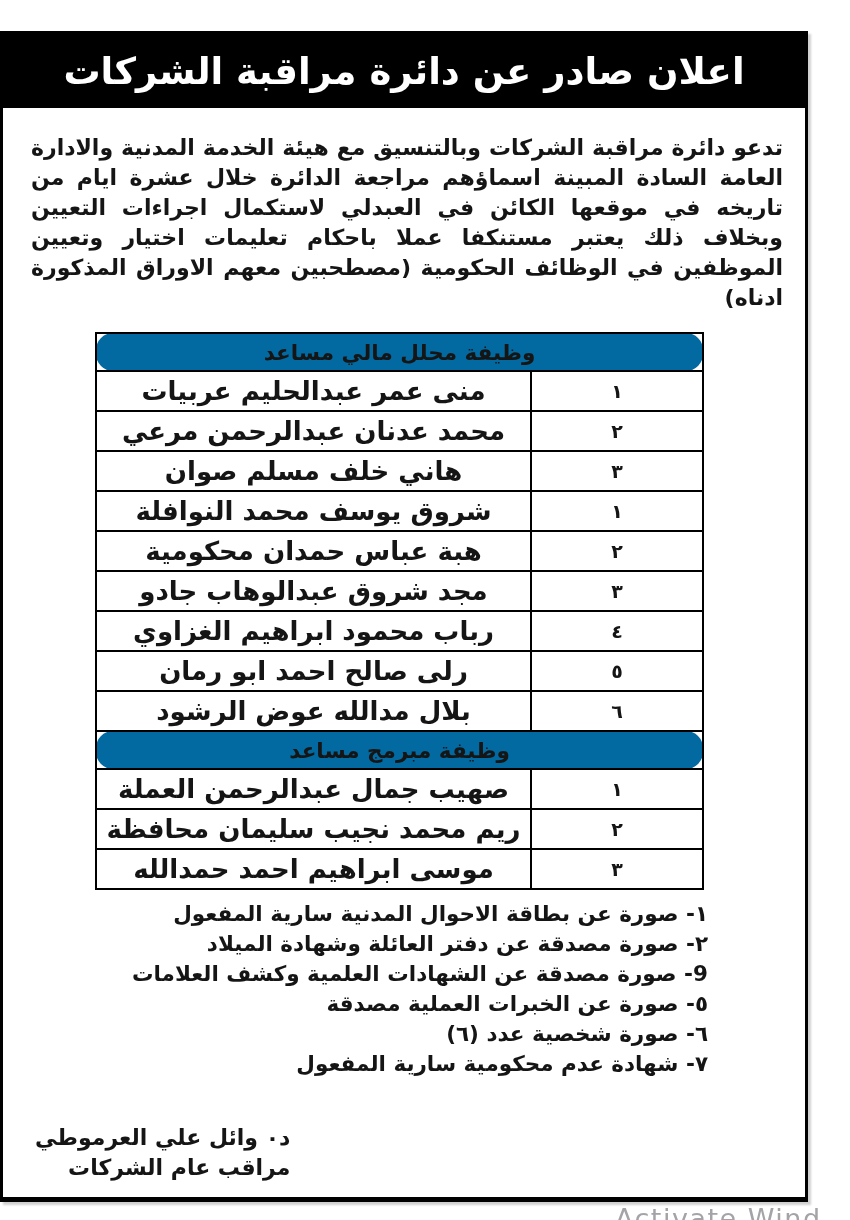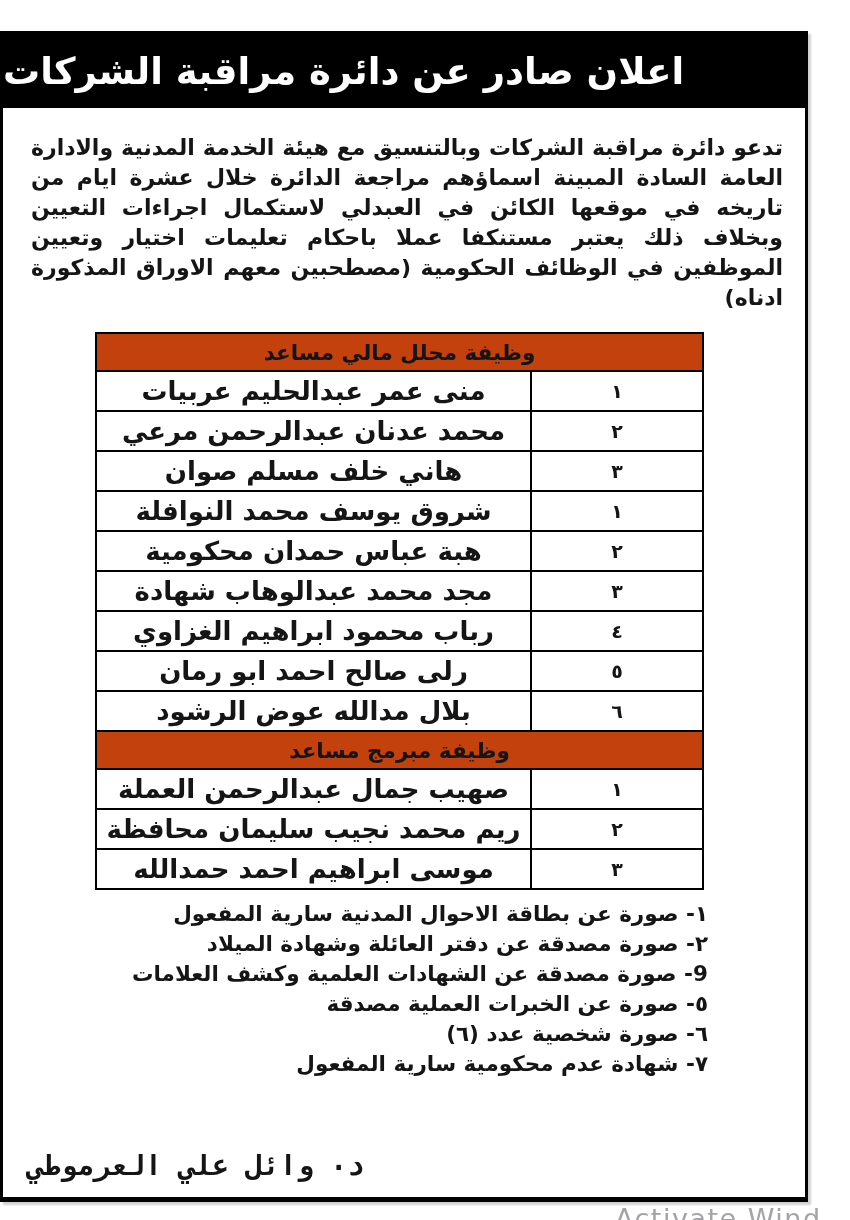--- a/index.html
+++ b/index.html
@@ -27,21 +27,21 @@
     border-bottom-width: 5px;
     background: #ffffff;
     box-shadow: 3px 3px 2px rgba(120,120,120,0.35);
   }
   .title-bar {
     background: #000000;
     color: #ffffff;
     height: 74px;
     display: flex;
     align-items: center;
-    justify-content: flex-start;
+    justify-content: center;
     font-size: 37px;
     letter-spacing: 0.5px;
   }
   .intro {
     direction: rtl;
     text-align: justify;
     margin: 12px;
     padding: 13px 10px 0 16px;
     font-size: 22px;
     line-height: 30px;
@@ -55,47 +55,47 @@
   }
   .positions-table td {
     border: 2px solid #000000;
     text-align: center;
     vertical-align: middle;
     padding: 0 4px;
     overflow: hidden;
     white-space: nowrap;
   }
   .positions-table .section-header {
-    background: #c2410c;
+    background: #0369a1;
     height: 36px;
     font-size: 21.5px;
+    border-radius: 17px;
   }
   .positions-table .num-cell {
     height: 38px;
     font-size: 19px;
   }
   .positions-table .name-cell {
     font-size: 26px;
   }
   .documents {
     direction: rtl;
     text-align: right;
     margin: 9px 97px 16px 0;
     font-size: 21.5px;
     line-height: 30px;
   }
   .signature {
     position: absolute;
-    left: 24px;
+    left: 32px;
     bottom: 14px;
     direction: rtl;
     text-align: right;
-    font-size: 28px;
+    font-size: 22px;
     line-height: 30px;
-    font-family: Liberation Mono, monospace;
   }
   .watermark {
     position: absolute;
     left: 615px;
     top: 1203px;
     color: #a3a3a8;
     font-weight: normal;
     font-size: 27px;
     letter-spacing: 1.5px;
     white-space: nowrap;
@@ -136,21 +136,21 @@
         <tr>
           <td class="num-cell">١</td>
           <td class="name-cell">شروق يوسف محمد النوافلة</td>
         </tr>
         <tr>
           <td class="num-cell">٢</td>
           <td class="name-cell">هبة عباس حمدان محكومية</td>
         </tr>
         <tr>
           <td class="num-cell">٣</td>
-          <td class="name-cell">مجد محمد عبدالوهاب شهادة</td>
+          <td class="name-cell">مجد شروق عبدالوهاب جادو</td>
         </tr>
         <tr>
           <td class="num-cell">٤</td>
           <td class="name-cell">رباب محمود ابراهيم الغزاوي</td>
         </tr>
         <tr>
           <td class="num-cell">٥</td>
           <td class="name-cell">رلى صالح احمد ابو رمان</td>
         </tr>
         <tr>
@@ -179,16 +179,17 @@
       <div class="doc-item">١- صورة عن بطاقة الاحوال المدنية سارية المفعول</div>
       <div class="doc-item">٢- صورة مصدقة عن دفتر العائلة وشهادة الميلاد</div>
       <div class="doc-item">9- صورة مصدقة عن الشهادات العلمية وكشف العلامات</div>
       <div class="doc-item">٥- صورة عن الخبرات العملية مصدقة</div>
       <div class="doc-item">٦- صورة شخصية عدد (٦)</div>
       <div class="doc-item">٧- شهادة عدم محكومية سارية المفعول</div>
     </div>
 
   <div class="signature">
     <div>د٠ وائل علي العرموطي</div>
+    <div>مراقب عام الشركات</div>
   </div>
 </div>
 
 <div class="watermark">Activate Wind</div>
 
 </body></html>

